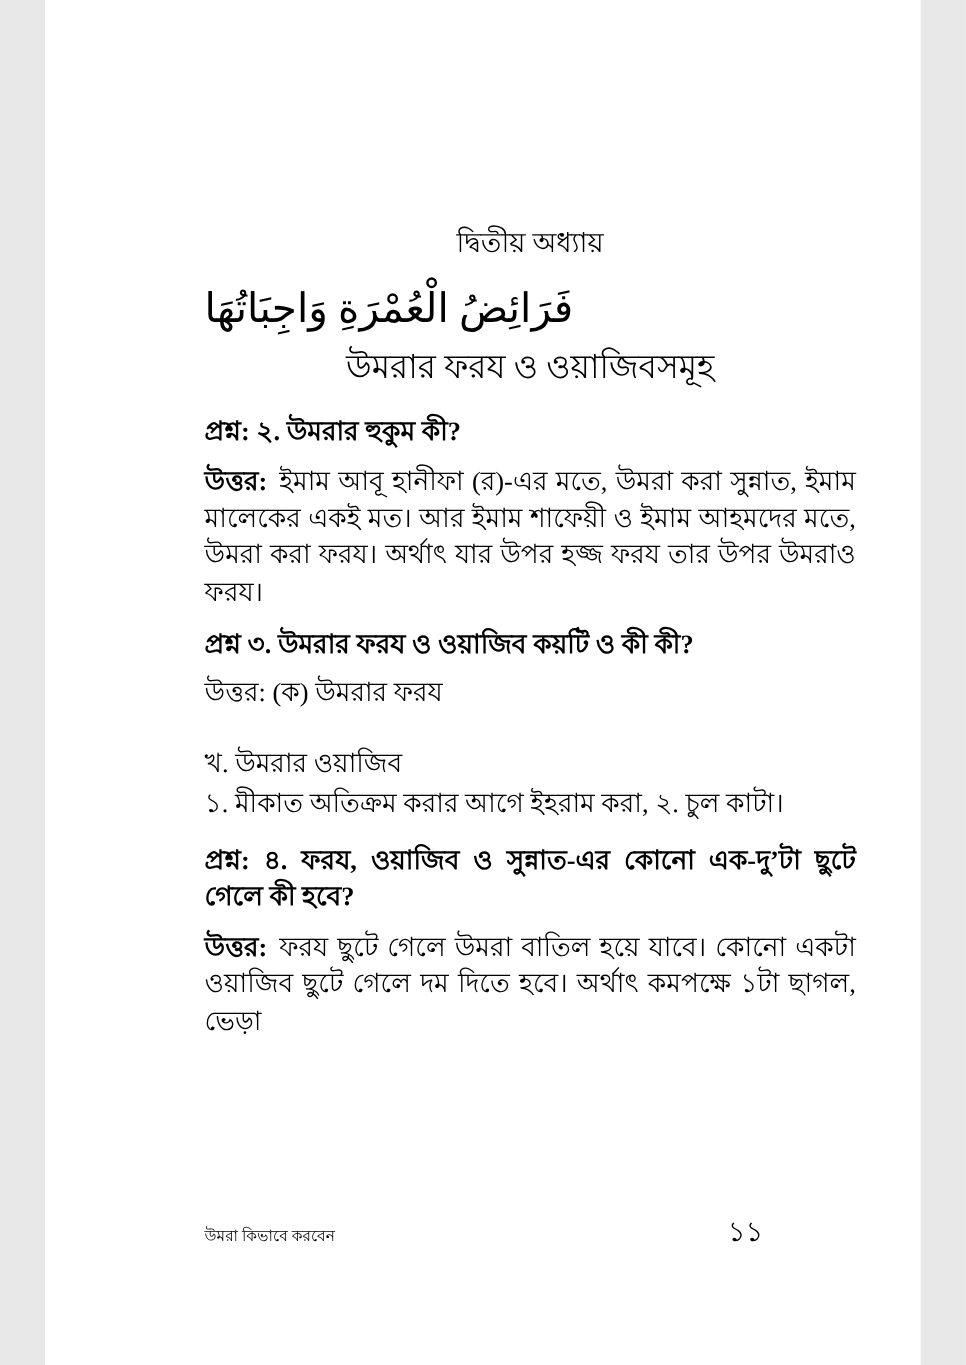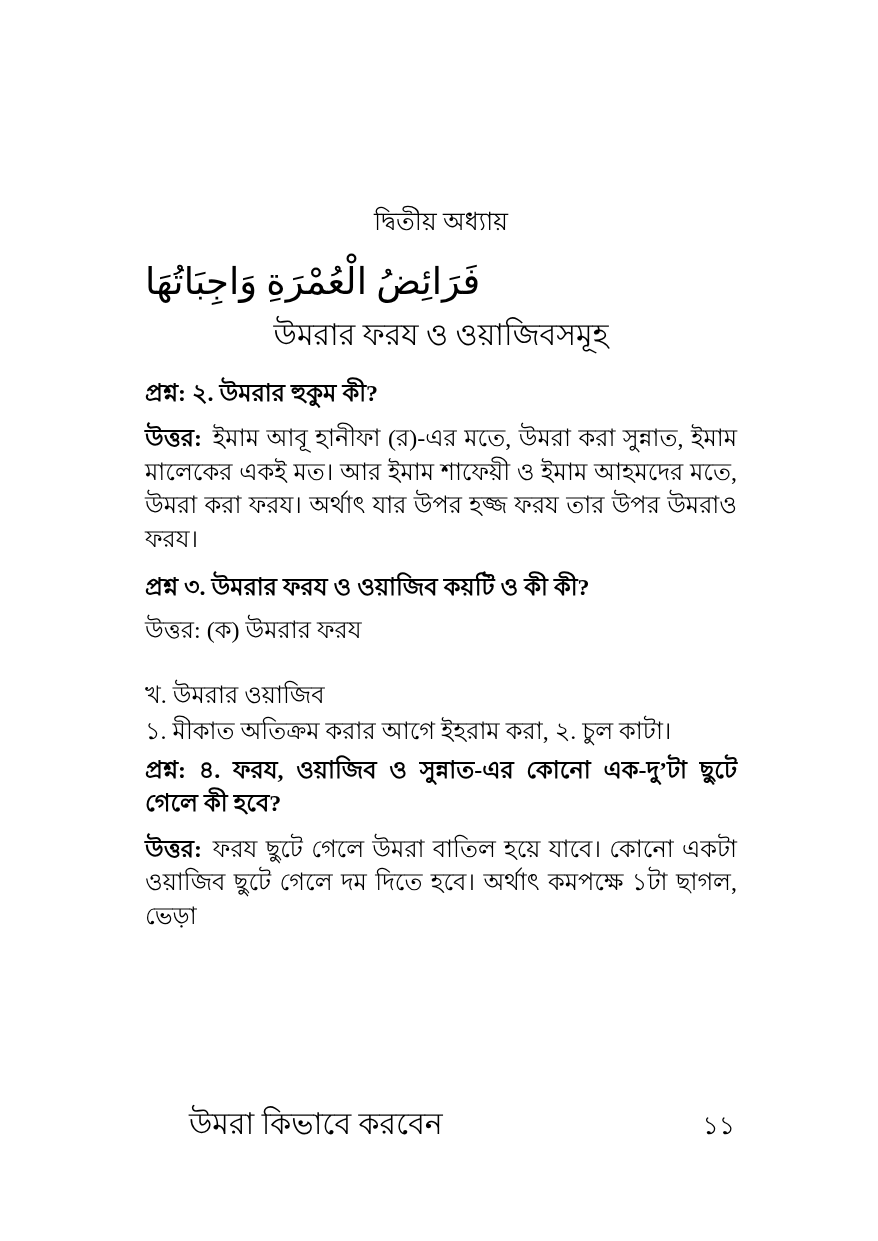--- a/index.html
+++ b/index.html
@@ -1,19 +1,19 @@
 <!DOCTYPE html>
 <html lang="bn"><head>
 <meta charset="utf-8">
 <style>
   * { margin: 0; padding: 0; box-sizing: border-box; }
   html, body { background: #e8e8e8; }
   .page {
     position: relative;
-    width: 878px;
+    width: 796px;
     height: 1241px;
     margin: 0 auto;
     background: #ffffff;
     color: #000000;
     font-family: "Liberation Serif", "DejaVu Serif", serif;
     overflow: hidden;
   }
   .content {
     position: absolute;
     left: 145px;
@@ -61,32 +61,32 @@
     line-height: 33px;
   }
   .mt-q2       { margin-top: 22px; }
   .mt-q2ans    { margin-top: 12px; }
   .mt-q3       { margin-top: 15px; }
   .mt-q3sub    { margin-top: 10px; }
   .mt-q3p1     { margin-top: 9px; }
   .mt-q3p2     { margin-top: 13px; }
   .mt-wajib    { margin-top: 32px; }
   .mt-wajiblst { margin-top: 3px; }
-  .mt-q4       { margin-top: 5px; }
+  .mt-q4       { margin-top: 18px; }
   .mt-q4ans    { margin-top: 13px; }
   .footer {
     position: absolute;
     left: 145px;
     right: 143px;
     top: 1100px;
     display: flex;
     justify-content: space-between;
     align-items: baseline;
   }
-  .footer-title  { font-size: 30px; margin-left: 44px; }
+  .footer-title  { font-size: 14px; }
   .footer-pageno { font-size: 25px; }
 </style>
 </head>
 <body>
 
 <div class="page">
   <div class="content">
 
     <div class="chapter-label">দ্বিতীয় অধ্যায়</div>
 

